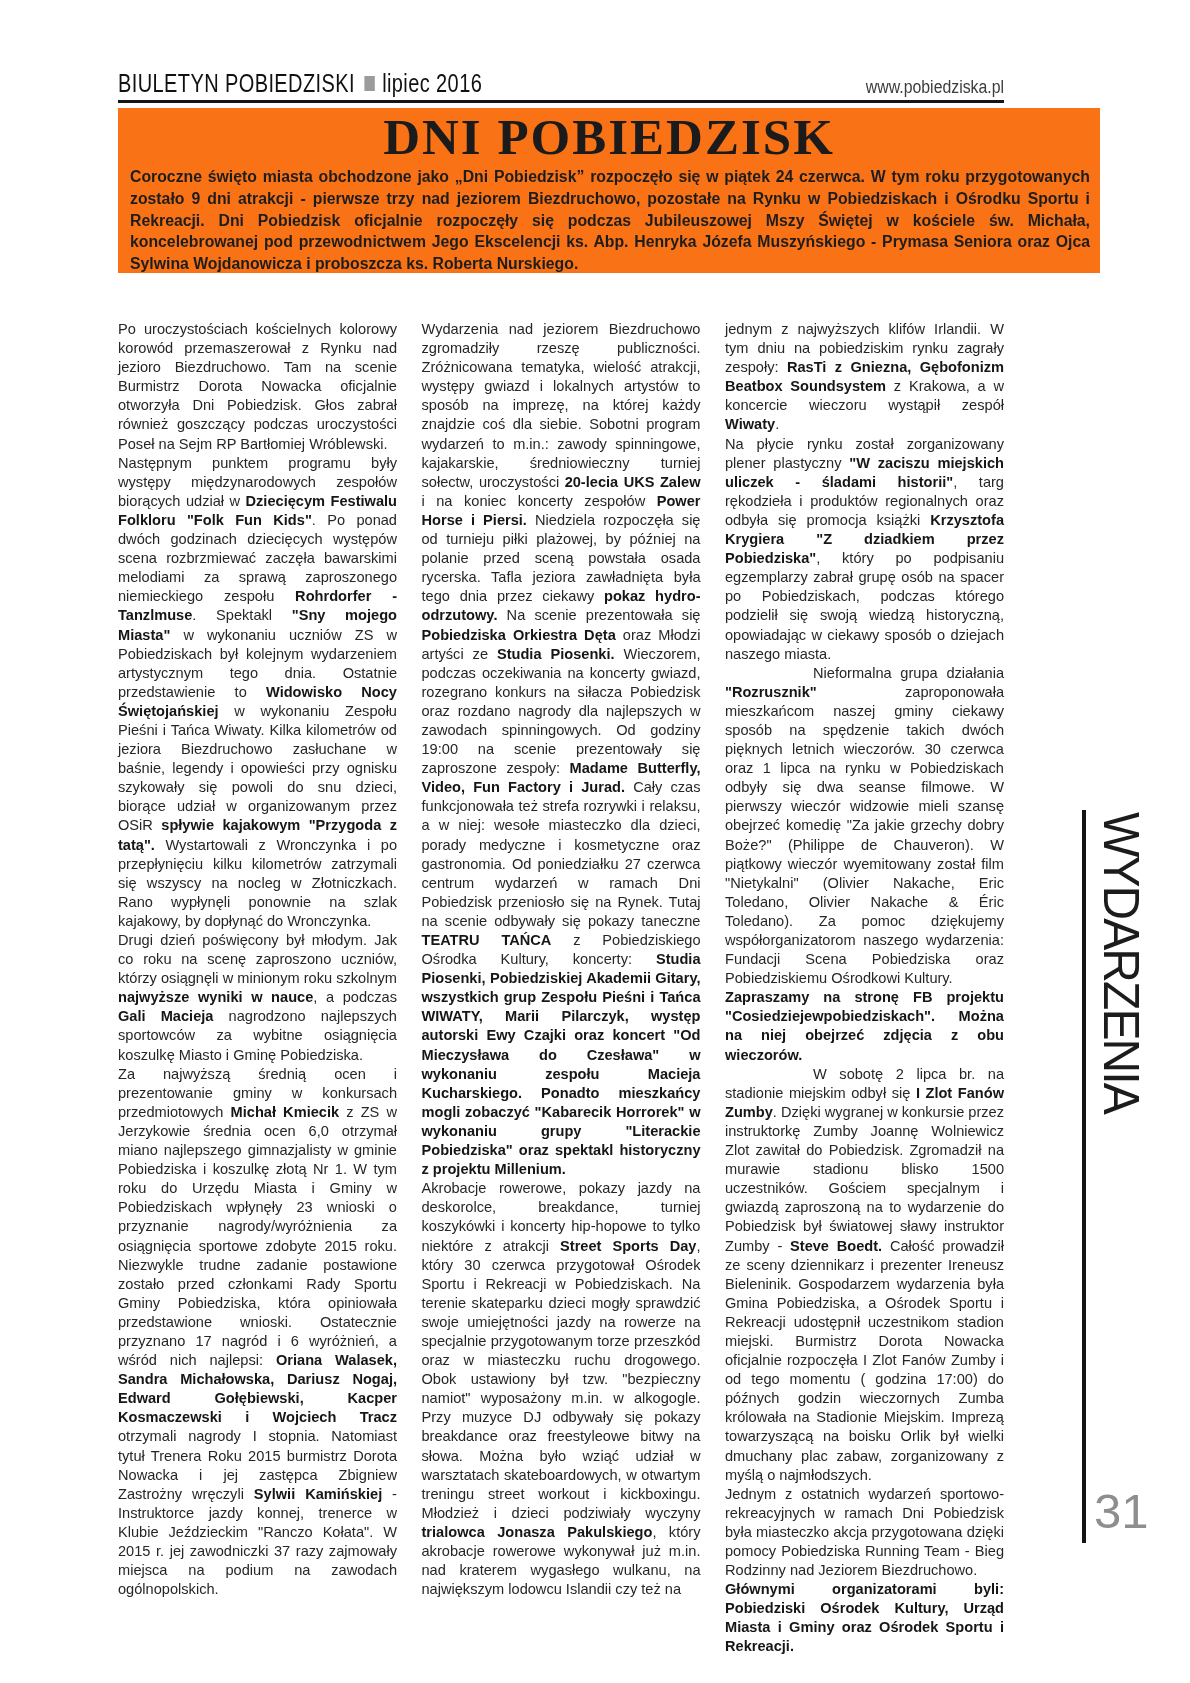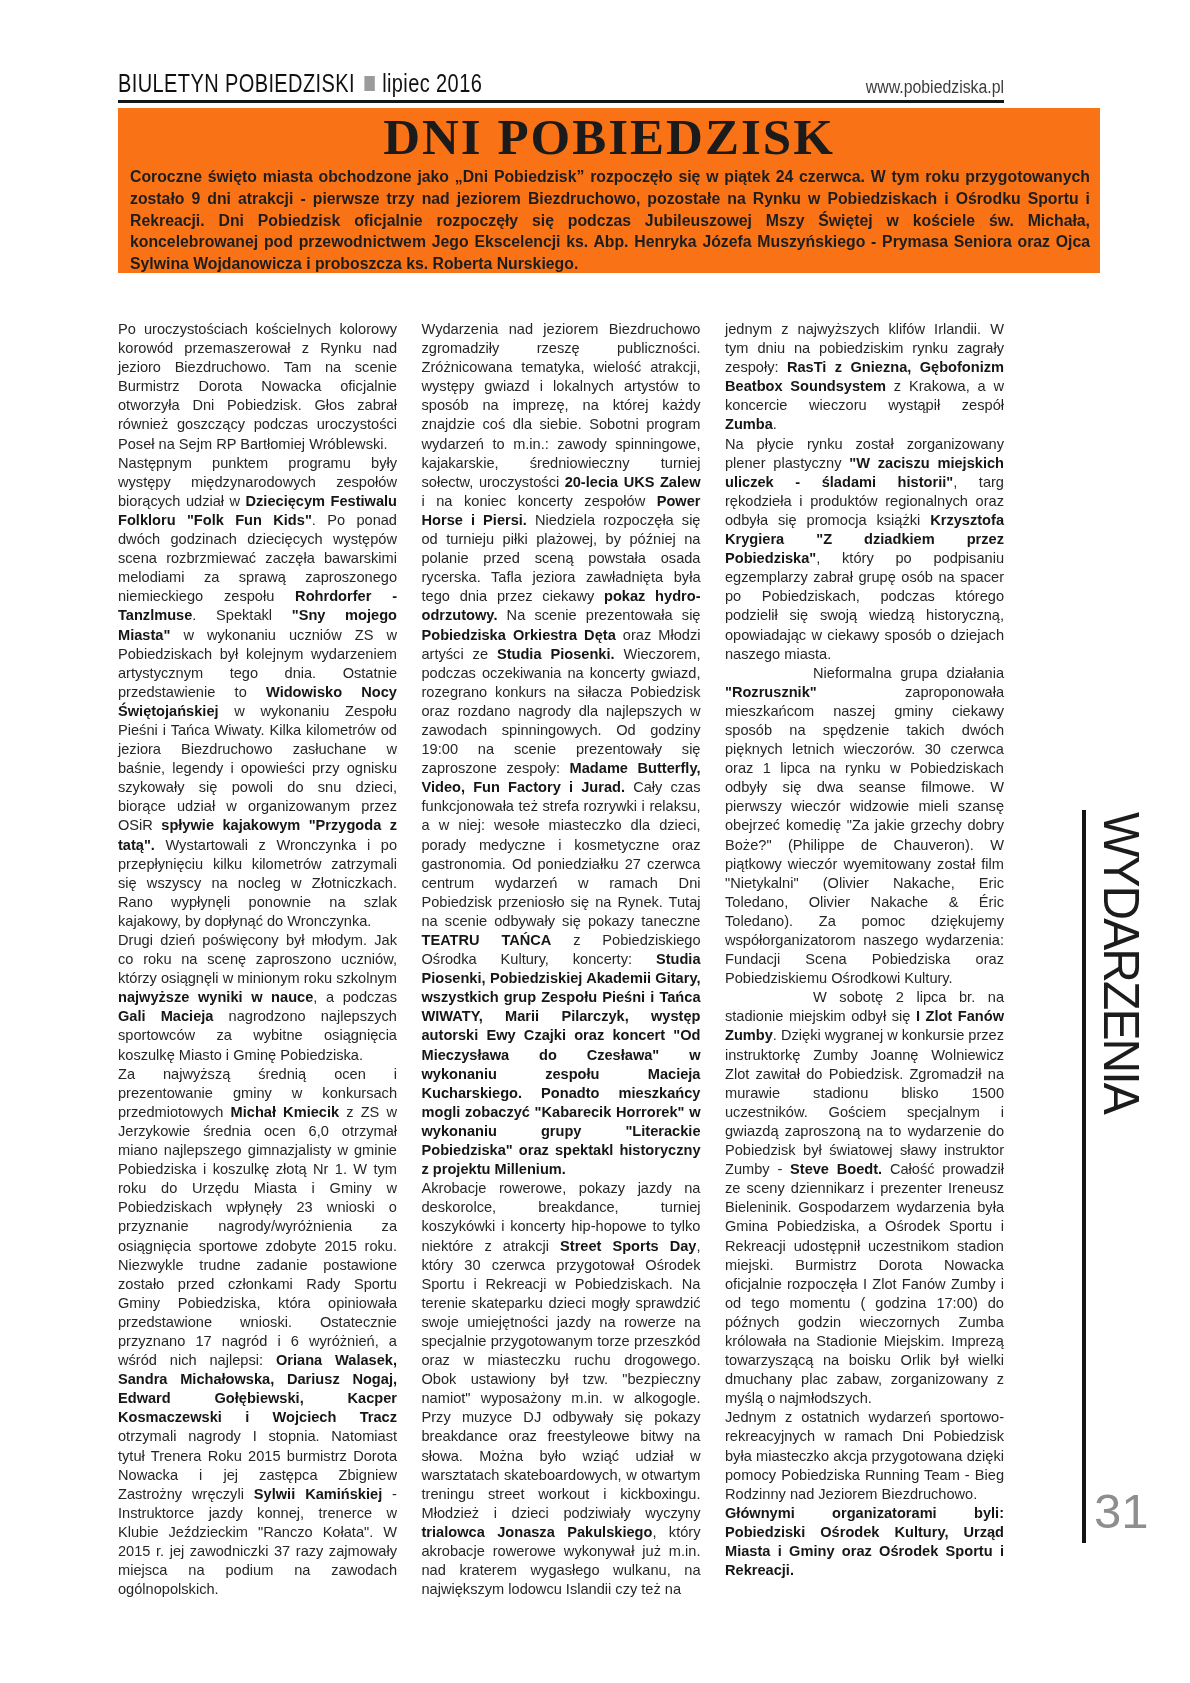--- a/index.html
+++ b/index.html
@@ -64,23 +64,24 @@
         <p><span>Po uroczystościach kościelnych kolorowy korowód przemaszerował z Rynku nad jezioro Biezdruchowo. Tam na scenie Burmistrz Dorota Nowacka oficjalnie otworzyła Dni Pobiedzisk. Głos zabrał również goszczący podczas uroczystości Poseł na Sejm RP Bartłomiej Wróblewski.</span></p>
         <p><span>Następnym punktem programu były występy międzynarodowych zespołów biorących udział w </span><span class="bold">Dziecięcym Festiwalu Folkloru "Folk Fun Kids"</span><span>. Po ponad dwóch godzinach dziecięcych występów scena rozbrzmiewać zaczęła bawarskimi melodiami za sprawą zaproszonego niemieckiego zespołu </span><span class="bold">Rohrdorfer - Tanzlmuse</span><span>. Spektakl </span><span class="bold">"Sny mojego Miasta"</span><span> w wykonaniu uczniów ZS w Pobiedziskach był kolejnym wydarzeniem artystycznym tego dnia. Ostatnie przedstawienie to </span><span class="bold">Widowisko Nocy Świętojańskiej</span><span> w wykonaniu Zespołu Pieśni i Tańca Wiwaty. Kilka kilometrów od jeziora Biezdruchowo zasłuchane w baśnie, legendy i opowieści przy ognisku szykowały się powoli do snu dzieci, biorące udział w organizowanym przez OSiR </span><span class="bold">spływie kajakowym "Przygoda z tatą".</span><span> Wystartowali z Wronczynka i po przepłynięciu kilku kilometrów zatrzymali się wszyscy na nocleg w Złotniczkach. Rano wypłynęli ponownie na szlak kajakowy, by dopłynąć do Wronczynka.</span></p>
         <p><span>Drugi dzień poświęcony był młodym. Jak co roku na scenę zaproszono uczniów, którzy osiągnęli w minionym roku szkolnym </span><span class="bold">najwyższe wyniki w nauce</span><span>, a podczas </span><span class="bold">Gali Macieja</span><span> nagrodzono najlepszych sportowców za wybitne osiągnięcia koszulkę Miasto i Gminę Pobiedziska.</span></p>
         <p><span>Za najwyższą średnią ocen i prezentowanie gminy w konkursach przedmiotowych </span><span class="bold">Michał Kmiecik</span><span> z ZS w Jerzykowie średnia ocen 6,0 otrzymał miano najlepszego gimnazjalisty w gminie Pobiedziska i koszulkę złotą Nr 1. W tym roku do Urzędu Miasta i Gminy w Pobiedziskach wpłynęły 23 wnioski o przyznanie nagrody/wyróżnienia za osiągnięcia sportowe zdobyte 2015 roku. Niezwykle trudne zadanie postawione zostało przed członkami Rady Sportu Gminy Pobiedziska, która opiniowała przedstawione wnioski. Ostatecznie przyznano 17 nagród i 6 wyróżnień, a wśród nich najlepsi: </span><span class="bold">Oriana Walasek, Sandra Michałowska, Dariusz Nogaj, Edward Gołębiewski, Kacper Kosmaczewski i Wojciech Tracz</span><span> otrzymali nagrody I stopnia. Natomiast tytuł Trenera Roku 2015 burmistrz Dorota Nowacka i jej zastępca Zbigniew Zastrożny wręczyli  </span><span class="bold">Sylwii Kamińskiej</span><span> - Instruktorce jazdy konnej, trenerce w Klubie Jeździeckim "Ranczo Kołata". W 2015 r. jej zawodniczki 37 razy zajmowały miejsca na podium na zawodach ogólnopolskich.</span></p>
       </div>
     <div class="col">
         <p><span>Wydarzenia nad jeziorem Biezdruchowo zgromadziły rzeszę publiczności. Zróżnicowana tematyka, wielość atrakcji, występy gwiazd i lokalnych artystów to sposób na imprezę, na której każdy znajdzie coś dla siebie. Sobotni program wydarzeń to m.in.: zawody spinningowe, kajakarskie, średniowieczny turniej sołectw,  uroczystości </span><span class="bold">20-lecia UKS Zalew</span><span> i na koniec koncerty zespołów </span><span class="bold">Power Horse i Piersi.</span><span> Niedziela rozpoczęła się od turnieju piłki plażowej, by później na polanie przed sceną powstała osada rycerska. Tafla jeziora zawładnięta była tego dnia przez ciekawy </span><span class="bold">pokaz hydro-odrzutowy.</span><span> Na scenie prezentowała się </span><span class="bold">Pobiedziska Orkiestra Dęta</span><span> oraz Młodzi artyści ze </span><span class="bold">Studia Piosenki.</span><span> Wieczorem, podczas oczekiwania na koncerty gwiazd, rozegrano konkurs na siłacza Pobiedzisk oraz rozdano nagrody dla najlepszych w zawodach spinningowych. Od godziny 19:00 na scenie prezentowały się zaproszone zespoły: </span><span class="bold">Madame Butterfly, Video, Fun Factory i Jurad.</span><span> Cały czas funkcjonowała też strefa rozrywki i relaksu, a w niej: wesołe miasteczko dla dzieci, porady medyczne i kosmetyczne oraz gastronomia. Od poniedziałku 27 czerwca centrum wydarzeń w ramach Dni Pobiedzisk przeniosło się na Rynek. Tutaj  na scenie odbywały się pokazy taneczne </span><span class="bold">TEATRU TAŃCA</span><span> z Pobiedziskiego Ośrodka Kultury, koncerty:  </span><span class="bold">Studia Piosenki, Pobiedziskiej Akademii Gitary, wszystkich grup Zespołu Pieśni i Tańca WIWATY, Marii Pilarczyk, występ autorski Ewy Czajki oraz koncert  "Od Mieczysława do Czesława" w wykonaniu zespołu Macieja Kucharskiego. Ponadto mieszkańcy mogli zobaczyć "Kabarecik Horrorek" w wykonaniu grupy "Literackie Pobiedziska" oraz spektakl historyczny z projektu Millenium.</span></p>
         <p><span>Akrobacje rowerowe, pokazy jazdy na deskorolce, breakdance, turniej koszykówki i koncerty hip-hopowe to tylko niektóre z atrakcji </span><span class="bold">Street Sports Day</span><span>, który 30 czerwca przygotował Ośrodek Sportu i Rekreacji w Pobiedziskach. Na terenie skateparku dzieci mogły sprawdzić swoje umiejętności jazdy na rowerze na specjalnie przygotowanym torze przeszkód oraz w miasteczku ruchu drogowego. Obok ustawiony był tzw. "bezpieczny namiot" wyposażony m.in. w alkogogle. Przy muzyce DJ odbywały się pokazy breakdance oraz freestyleowe bitwy na słowa. Można było wziąć udział w warsztatach skateboardowych,  w otwartym treningu street workout i kickboxingu. Młodzież i dzieci podziwiały wyczyny </span><span class="bold">trialowca Jonasza Pakulskiego</span><span>, który akrobacje rowerowe wykonywał już m.in. nad kraterem wygasłego wulkanu, na największym lodowcu Islandii czy też na</span></p>
       </div>
     <div class="col">
-        <p><span>jednym z najwyższych klifów Irlandii. W tym dniu na pobiedziskim rynku zagrały zespoły: </span><span class="bold">RasTi z Gniezna, Gębofonizm Beatbox Soundsystem</span><span> z Krakowa, a w koncercie wieczoru wystąpił zespół </span><span class="bold">Zumba</span><span>.</span></p>
+        <p><span>jednym z najwyższych klifów Irlandii. W tym dniu na pobiedziskim rynku zagrały zespoły: </span><span class="bold">RasTi z Gniezna, Gębofonizm Beatbox Soundsystem</span><span> z Krakowa, a w koncercie wieczoru wystąpił zespół </span><span class="bold">Wiwaty</span><span>.</span></p>
         <p><span>Na płycie rynku został zorganizowany plener plastyczny </span><span class="bold">"W zaciszu miejskich uliczek - śladami historii"</span><span>, targ rękodzieła i produktów regionalnych oraz odbyła się promocja książki </span><span class="bold">Krzysztofa Krygiera "Z dziadkiem przez Pobiedziska"</span><span>, który po podpisaniu egzemplarzy zabrał grupę osób na spacer po Pobiedziskach, podczas którego podzielił się swoją wiedzą historyczną, opowiadając w ciekawy sposób o dziejach naszego miasta.</span></p>
         <p class="indent"><span>Nieformalna grupa działania </span><span class="bold">"Rozrusznik"</span><span> zaproponowała mieszkańcom naszej gminy ciekawy sposób na spędzenie takich dwóch pięknych letnich wieczorów. 30 czerwca oraz 1 lipca  na rynku w Pobiedziskach odbyły się dwa seanse filmowe. W pierwszy wieczór widzowie mieli szansę obejrzeć komedię "Za jakie grzechy dobry Boże?" (Philippe de Chauveron). W piątkowy wieczór wyemitowany został film "Nietykalni" (Olivier Nakache, Eric Toledano, Olivier Nakache &amp; Éric Toledano). Za pomoc dziękujemy współorganizatorom naszego wydarzenia: Fundacji Scena Pobiedziska oraz Pobiedziskiemu Ośrodkowi Kultury.</span></p>
+        <p><span class="bold">Zapraszamy na stronę FB projektu "Cosiedziejewpobiedziskach". Można na niej obejrzeć zdjęcia z obu wieczorów.</span></p>
         <p class="indent"><span>W sobotę 2 lipca br. na stadionie miejskim odbył się </span><span class="bold">I Zlot Fanów Zumby</span><span>. Dzięki wygranej w konkursie przez instruktorkę Zumby Joannę Wolniewicz Zlot zawitał do Pobiedzisk. Zgromadził na murawie stadionu blisko 1500 uczestników. Gościem specjalnym i gwiazdą zaproszoną na to wydarzenie do Pobiedzisk był światowej sławy instruktor Zumby - </span><span class="bold">Steve Boedt.</span><span> Całość prowadził ze sceny dziennikarz i prezenter Ireneusz Bieleninik. Gospodarzem wydarzenia była Gmina Pobiedziska, a Ośrodek Sportu i Rekreacji udostępnił uczestnikom stadion miejski. Burmistrz Dorota Nowacka oficjalnie rozpoczęła I Zlot Fanów Zumby i od tego momentu ( godzina 17:00) do późnych godzin wieczornych Zumba królowała na Stadionie Miejskim. Imprezą towarzyszącą na boisku Orlik był wielki dmuchany plac zabaw, zorganizowany z myślą o najmłodszych.</span></p>
         <p><span>Jednym z ostatnich wydarzeń sportowo-rekreacyjnych w ramach Dni Pobiedzisk była miasteczko akcja przygotowana dzięki pomocy Pobiedziska Running Team - Bieg Rodzinny nad Jeziorem Biezdruchowo.</span></p>
         <p><span class="bold">Głównymi organizatorami byli: Pobiedziski Ośrodek Kultury, Urząd Miasta i Gminy oraz Ośrodek Sportu i Rekreacji.</span></p>
       </div>
   </div>
 
   <div class="side-rule"></div>
   <div class="side-label">WYDARZENIA</div>
   <div class="page-number">31</div>
 

